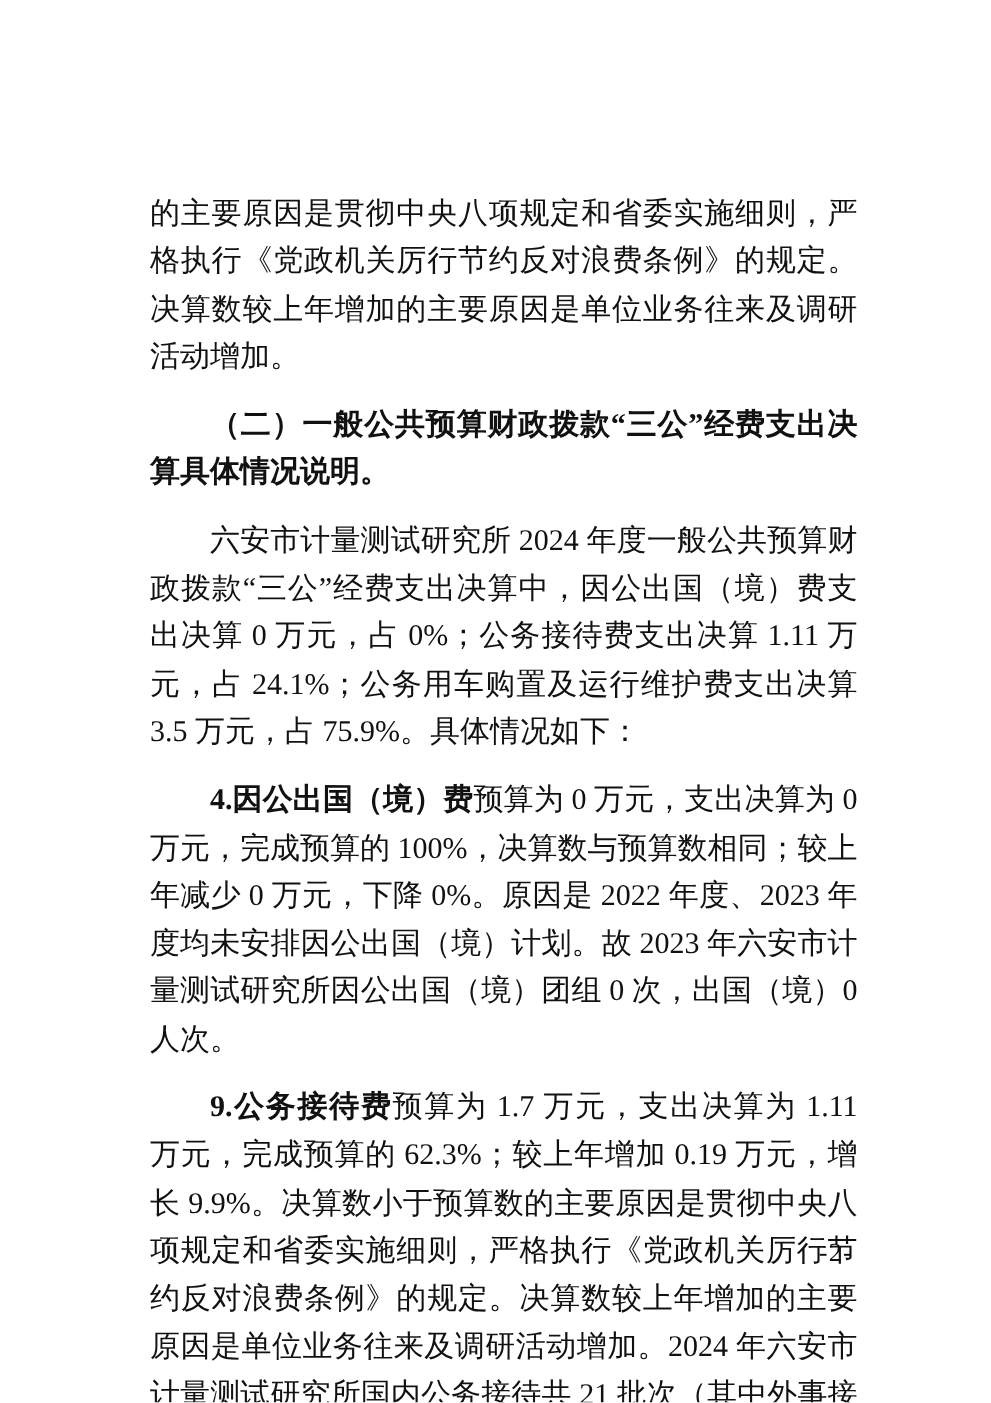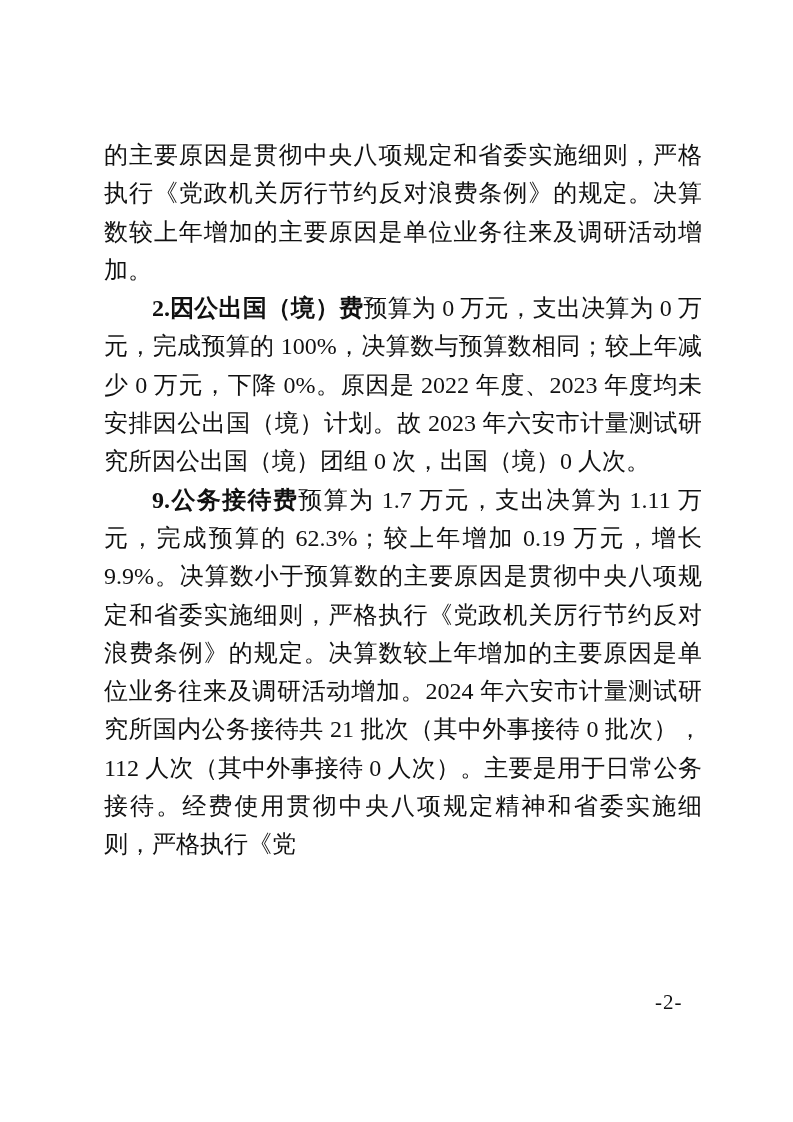--- a/index.html
+++ b/index.html
@@ -19,21 +19,21 @@
     position: absolute;
     left: 104px;
     top: 136px;
     width: 598px;
     font-size: 24px;
     line-height: 38.3px;
     text-align: justify;
     color: #111111;
   }
   .para {
-    margin: 0;
+    margin: 16px;
     text-align: justify;
   }
   .para.indent {
     text-indent: 2em;
   }
   .para.heading {
     font-weight: bold;
   }
   .lead-bold {
     font-weight: bold;
@@ -50,23 +50,25 @@
 </style>
 </head>
 <body>
 
 <div class="page">
 
   <div class="doc-body">
 
     <p class="para">的主要原因是贯彻中央八项规定和省委实施细则，严格执行《党政机关厉行节约反对浪费条例》的规定。决算数较上年增加的主要原因是单位业务往来及调研活动增加。</p>
 
+    <p class="para indent heading">（二）一般公共预算财政拨款“三公”经费支出决算具体情况说明。</p>
 
+    <p class="para indent">六安市计量测试研究所 2024 年度一般公共预算财政拨款“三公”经费支出决算中，因公出国（境）费支出决算 0 万元，占 0%；公务接待费支出决算 1.11 万元，占 24.1%；公务用车购置及运行维护费支出决算 3.5 万元，占 75.9%。具体情况如下：</p>
 
-    <p class="para indent"><span class="lead-bold">2.因公出国（境）费</span><span>预算为 0 万元，支出决算为 0 万元，完成预算的 100%，决算数与预算数相同；较上年减少 0 万元，下降 0%。原因是 2022 年度、2023 年度均未安排因公出国（境）计划。故 2023 年六安市计量测试研究所因公出国（境）团组 0 次，出国（境）0 人次。</span></p>
+    <p class="para indent"><span class="lead-bold">4.因公出国（境）费</span><span>预算为 0 万元，支出决算为 0 万元，完成预算的 100%，决算数与预算数相同；较上年减少 0 万元，下降 0%。原因是 2022 年度、2023 年度均未安排因公出国（境）计划。故 2023 年六安市计量测试研究所因公出国（境）团组 0 次，出国（境）0 人次。</span></p>
 
     <p class="para indent"><span class="lead-bold">9.公务接待费</span><span>预算为 1.7 万元，支出决算为 1.11 万元，完成预算的 62.3%；较上年增加 0.19 万元，增长 9.9%。决算数小于预算数的主要原因是贯彻中央八项规定和省委实施细则，严格执行《党政机关厉行节约反对浪费条例》的规定。决算数较上年增加的主要原因是单位业务往来及调研活动增加。2024 年六安市计量测试研究所国内公务接待共 21 批次（其中外事接待 0 批次），112 人次（其中外事接待 0 人次）。主要是用于日常公务接待。经费使用贯彻中央八项规定精神和省委实施细则，严格执行《党</span></p>
 
   </div>
 
   <div class="page-number">-2-</div>
 
 </div>
 
 </body></html>

